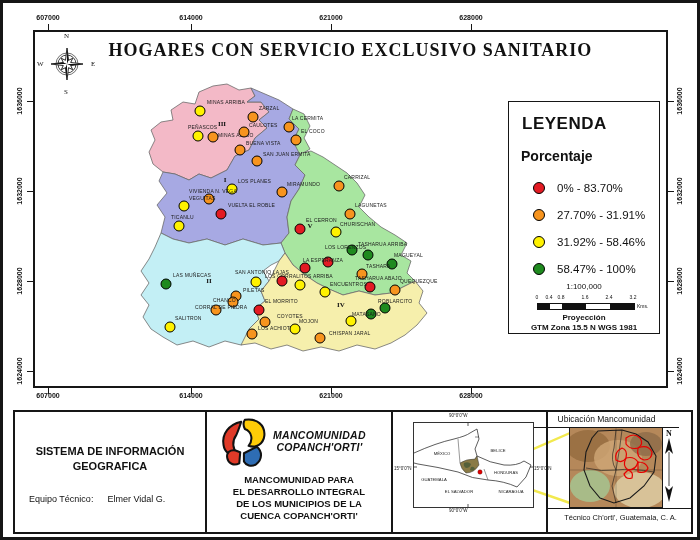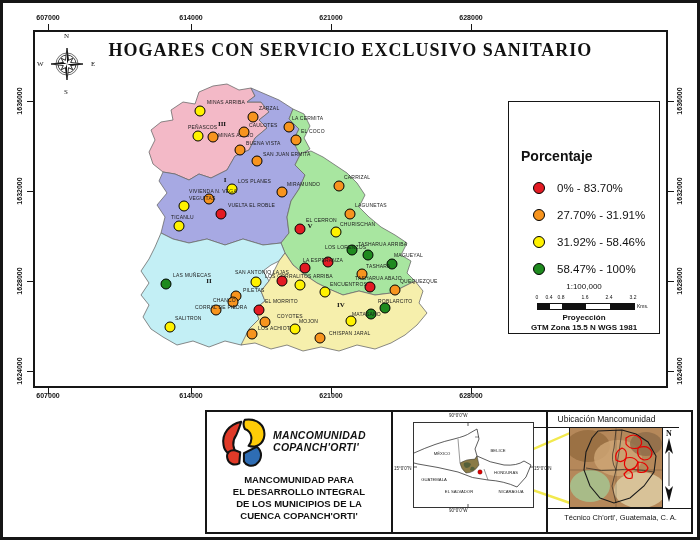--- a/index.html
+++ b/index.html
@@ -40,21 +40,21 @@
   .proj2{position:absolute;left:0;right:0;top:221px;text-align:center;font-size:8px;font-weight:700;}
   
   .panel{position:absolute;top:407px;height:124px;border:2px solid #161616;box-sizing:border-box;background:#fff;}
   .p1{left:10px;width:194px;}
   .p2{left:202px;width:188px;}
   .p3{left:388px;width:302px;}
   .p1-title{position:absolute;left:0;right:0;top:32px;text-align:center;font-size:11px;font-weight:700;white-space:pre-line;line-height:1.35;}
   .p1-equipo{position:absolute;left:14px;top:82px;font-size:9px;}
   .p1-equipo .val{margin-left:14px;}
   .logo-svg{position:absolute;left:8px;top:5px;}
-  .wordmark{position:absolute;left:66px;top:17px;font-size:10.5px;font-weight:700;letter-spacing:0.3px;line-height:1.15;font-style:italic;}
+  .wordmark{position:absolute;left:66px;top:17px;font-size:10.5px;font-weight:700;letter-spacing:0.3px;line-height:1.15;font-style:italic;text-align:center;}
   .p2-desc{position:absolute;left:0;right:0;top:62px;text-align:center;font-size:9.5px;font-weight:700;white-space:pre-line;line-height:1.25;}
   
   .vdiv{position:absolute;left:153px;top:0;width:2px;height:100%;background:#161616;}
   .inset-title{position:absolute;left:141px;top:0;width:145px;height:13px;border-bottom:1.5px solid #161616;
                text-align:center;font-size:8.5px;padding-top:2px;}
   .inset-caption{position:absolute;left:155px;top:96px;width:145px;border-top:1.5px solid #161616;
                  text-align:center;font-size:7.5px;padding-top:4px;}
   .inset1{position:absolute;left:20px;top:10px;width:119px;height:84px;border:1px solid #333;background:#fff;box-sizing:content-box;}
   .inset1 .place{position:absolute;font-size:4.2px;transform:translate(-50%,-50%);white-space:nowrap;color:#222;}
   .coord{position:absolute;font-size:4.5px;white-space:nowrap;color:#222;}
@@ -218,20 +218,21 @@
       <polygon fill="#fff" stroke="#111" stroke-width="0.9" points="28,12 29.5,24.3 33.7,22.3 31.7,26.5 44,28 31.7,29.5 33.7,33.7 29.5,31.7 28,44 26.5,31.7 22.3,33.7 24.3,29.5 12,28 24.3,26.5 22.3,22.3 26.5,24.3"></polygon>
       <path fill="#111" d="M28,12 L29.5,24.3 L28,28 Z M44,28 L31.7,29.5 L28,28 Z M28,44 L26.5,31.7 L28,28 Z M12,28 L24.3,26.5 L28,28 Z"></path>
     </svg>
     <div class="pt" style="left:25px;top:-4px;">N</div>
     <div class="pt" style="left:52px;top:24px;">E</div>
     <div class="pt" style="left:25px;top:52px;">S</div>
     <div class="pt" style="left:-2px;top:24px;">W</div>
   </div>
 
   <div class="legend">
+    <div class="legend-title">LEYENDA</div>
     <div class="legend-sub">Porcentaje</div>
     <div class="legend-rows" id="legend-rows">
         <div class="legend-row">
           <div class="legend-dot" style="background: rgb(227, 27, 35);"></div>
           <div class="legend-class">0% - 83.70%</div>
         </div>
         <div class="legend-row">
           <div class="legend-dot" style="background: rgb(247, 148, 30);"></div>
           <div class="legend-class">27.70% - 31.91%</div>
         </div>
@@ -258,20 +259,27 @@
         <span style="width: 12px; background: rgb(255, 255, 255);"></span>
         <span style="width: 24px; background: rgb(17, 17, 17);"></span>
         <span style="width: 24px; background: rgb(255, 255, 255);"></span>
         <span style="width: 24px; background: rgb(17, 17, 17);"></span>
       </div>
     <div class="sb-unit">Kms.</div>
     <div class="proj1">Proyección</div>
     <div class="proj2">GTM Zona 15.5 N WGS 1981</div>
   </div>
 
+  <div class="panel p1">
+    <div class="p1-title">SISTEMA DE INFORMACIÓN
+GEOGRAFICA</div>
+    <div class="p1-equipo">
+      <span>Equipo Técnico:</span><span class="val">Elmer Vidal G.</span>
+    </div>
+  </div>
 
   <div class="panel p2">
     <svg class="logo-svg" width="56" height="52" viewBox="0 0 60 56">
       <g stroke="#111" stroke-width="2.2" stroke-linejoin="round">
         <path d="M32,3 C45,1 54,9 53,20 C52,29 44,34 36,31 C41,25 40,16 32,13 C30,9 30,6 32,3 Z" fill="#FFCC07"></path>
         <path d="M28,5 C15,8 7,18 9,30 C10,38 17,43 24,41 C19,34 18,26 23,19 C25,14 27,9 28,5 Z" fill="#E03A28"></path>
         <path d="M13,44 C12,38 16,35 22,36 L27,38 L26,50 C20,53 14,50 13,44 Z" fill="#E03A28"></path>
         <path d="M31,39 L45,32 C51,37 51,46 44,51 C39,54 33,52 31,48 Z" fill="#2E6DB4"></path>
       </g>
     </svg>

